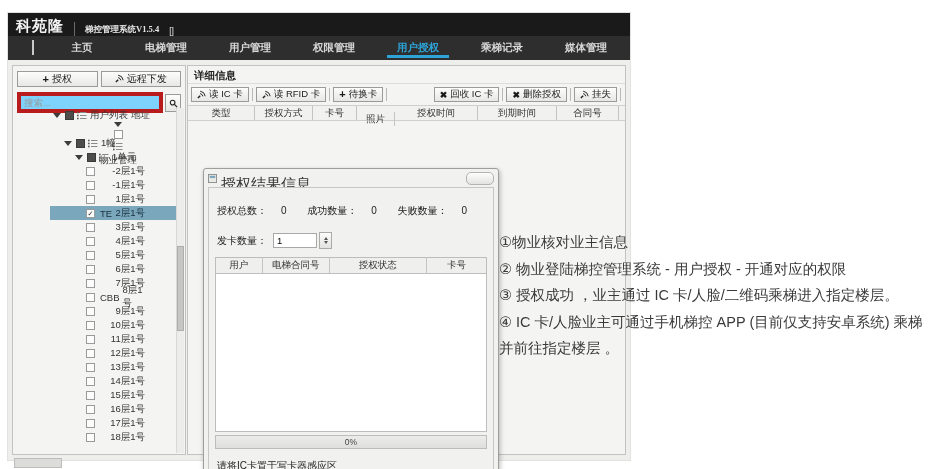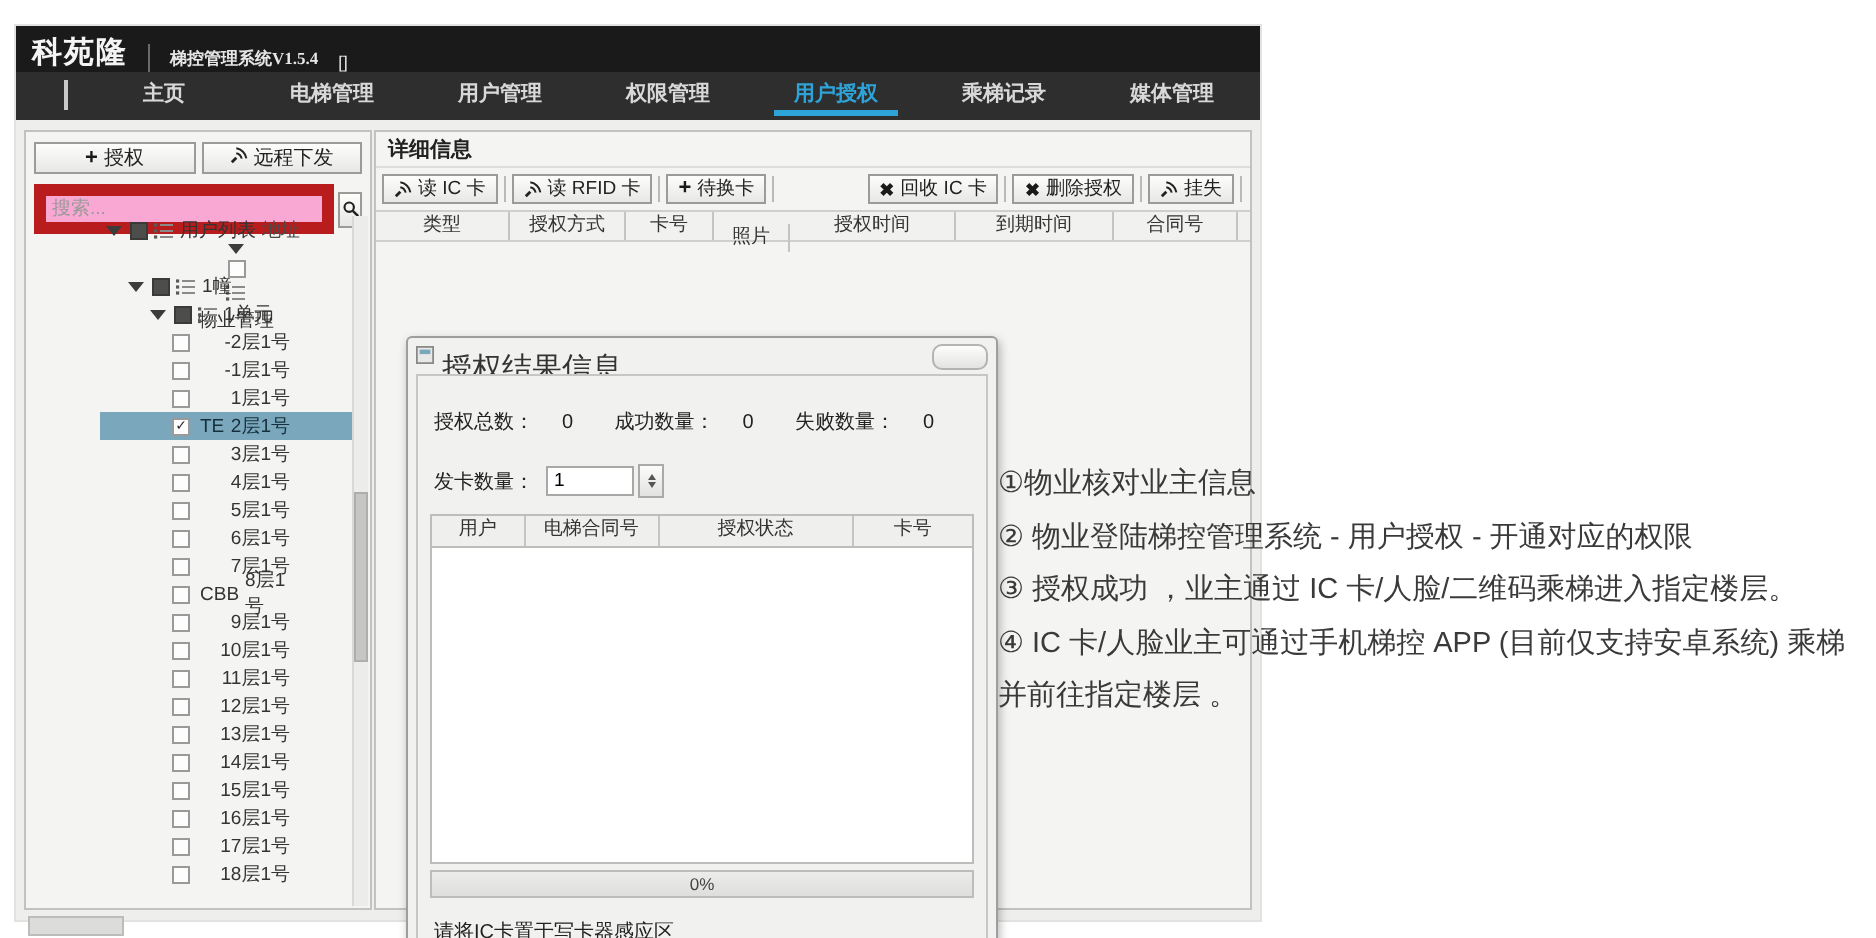--- a/index.html
+++ b/index.html
@@ -21,21 +21,21 @@
   .tab.active .underline{position:absolute;left:11px;right:11px;bottom:0;height:3px;background:#2ea3d8;}
 
   .content{position:absolute;left:0;right:0;top:47px;bottom:0;background:#eeeeec;}
 
   
   .sidebar{position:absolute;left:4px;top:5px;width:172px;bottom:5px;background:#f4f4f2;border:1px solid #c2c2c0;overflow:hidden;}
   .sb-buttons{display:flex;gap:3px;padding:5px 4px 3px 4px;}
   .btn{display:inline-flex;align-items:center;justify-content:center;gap:3px;height:16px;background:linear-gradient(#fdfdfc,#e7e7e5);border:1px solid #9b9b98;font-size:10px;color:#222;padding:0 6px;cursor:default;white-space:nowrap;}
   .sb-buttons .btn{flex:1;}
   .sb-search{display:flex;gap:2px;padding:2px 4px 3px 4px;align-items:center;}
-  .sb-search input{flex:1;height:13px;border:6px solid #b91c1c;font-size:9.5px;padding:0 3px;background:#f9a8d4;color:#333;}
+  .sb-search input{flex:1;height:13px;border:4px solid #b91c1c;font-size:9.5px;padding:0 3px;background:#7dd3fc;color:#333;}
   .sb-search input::placeholder{color:#9a9a98;}
   .mag-btn{width:17px;height:16px;display:flex;align-items:center;justify-content:center;background:linear-gradient(#fdfdfc,#e7e7e5);border:1px solid #9b9b98;}
   .tree{position:absolute;left:1px;right:9px;top:42px;bottom:1px;overflow:hidden;font-size:9.5px;color:#333;margin-left:36px;}
   .trow{position:relative;display:flex;align-items:center;height:14px;gap:3px;}
   .trow.sel{background:#7ba7bd;color:#15303c;}
   .tri{width:0;height:0;border-left:4px solid transparent;border-right:4px solid transparent;border-top:5px solid #3c3c3c;margin-right:1px;}
   .tri-sp{width:8px;}
   .cb{box-sizing:border-box;width:9px;height:9px;border:1px solid #9a9a98;background:#fdfdfd;font-size:7px;line-height:7px;text-align:center;color:#2a2a2a;flex:0 0 auto;}
   .cb-dark{background:#4d4d4b;border-color:#3a3a38;}
   .tlabel{white-space:nowrap;}

